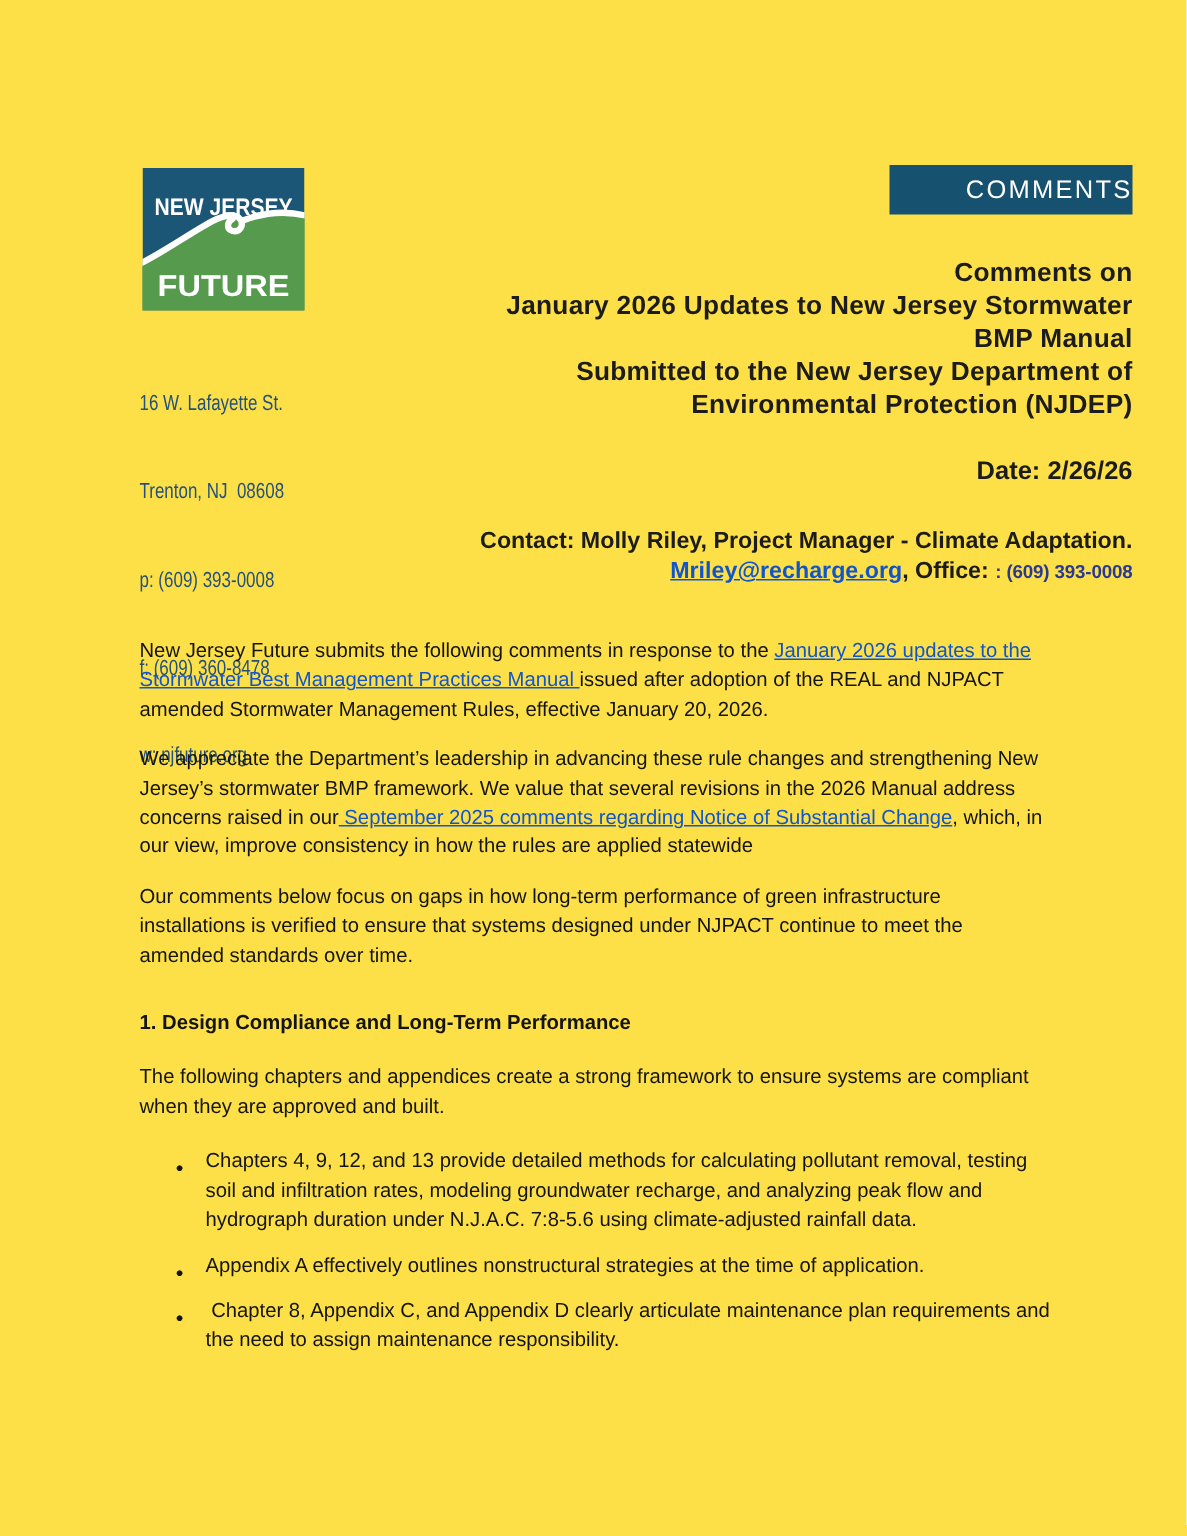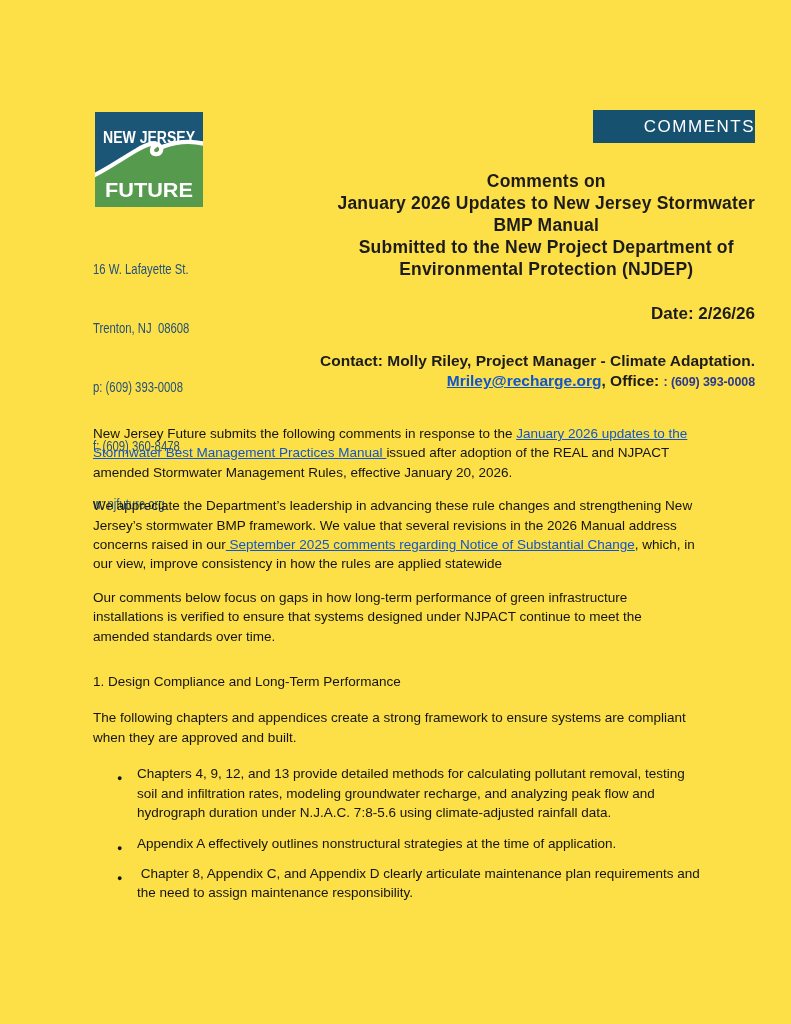--- a/index.html
+++ b/index.html
@@ -14,21 +14,21 @@
     color:#24517c; font-size:14.5px; line-height:19.6px; font-weight:400;
     transform:scaleX(0.78); transform-origin:0 0; white-space:pre;
   }
   .banner{
     position:absolute; left:593px; top:110px; width:162px; height:33px;
     background:#175170; color:#ffffff; display:flex; align-items:center; justify-content:flex-end;
     font-weight:normal; font-size:17px; letter-spacing:1.5px;
   }
   
   .title-block{
-    position:absolute; right:36px; top:170px; text-align:center;
+    position:absolute; right:36px; top:170px; text-align:right;
     font-weight:bold; font-size:17.5px; line-height:22px; color:#1c1c1c; letter-spacing:.2px;
     white-space:nowrap;
   }
   .date-line{
     position:absolute; right:36px; top:304px; font-weight:bold; font-size:17px; color:#1c1c1c;
   }
   .contact-line{
     position:absolute; right:36px; top:352px; font-weight:bold; font-size:15.5px; color:#1c1c1c;
     white-space:nowrap;
   }
@@ -37,21 +37,21 @@
     white-space:nowrap;
   }
   .email-link{color:#1155cc; text-decoration:underline; cursor:pointer;}
   .office-phone{color:#2b3990; font-size:12.5px; letter-spacing:-0.1px;}
   
   .doc-body{
     position:absolute; left:93px; top:424px; width:608px;
     font-size:13.5px; line-height:19.4px; color:#141414;
   }
   .doc-body p{margin:0 0 14px 0;}
-  .doc-body h3{margin:26px 0 17px 0; font-size:13.5px; line-height:19.4px; font-weight:normal; color:#141414;}
+  .doc-body h3{margin:26px 0 17px 0; font-size:13.5px; line-height:19.4px; font-weight:bold; color:#141414;}
   .doclink{color:#1155cc; text-decoration:underline; cursor:pointer;}
   .doc-body ul{list-style:none; margin:17px 0 0 0; padding:0;}
   .doc-body li{position:relative; padding-left:44px; margin:0 0 11px 0;}
   .doc-body li .marker{
     position:absolute; left:24px; top:5px; font-size:9px; color:#141414;
   }
   .doc-body li span.btext{white-space:pre-wrap;}
 </style>
 </head>
 <body>
@@ -76,21 +76,21 @@
   </div>
 
   <div class="banner">
     <span>COMMENTS</span>
   </div>
 
   <div class="title-block">
     <div>Comments on</div>
     <div>January 2026 Updates to New Jersey Stormwater</div>
     <div>BMP Manual</div>
-    <div>Submitted to the New Project Department of</div>
+    <div>Submitted to the New Jersey Department of</div>
     <div>Environmental Protection (NJDEP)</div>
   </div>
 
   <div class="date-line">Date: 2/26/26</div>
   <div class="contact-line">Contact: Molly Riley, Project Manager - Climate Adaptation.</div>
   <div class="contact-line2">
     <span class="email-link">Mriley@recharge.org</span><span>, Office: </span><span class="office-phone">: (609) 393-0008</span>
   </div>
 
   <div class="doc-body">

